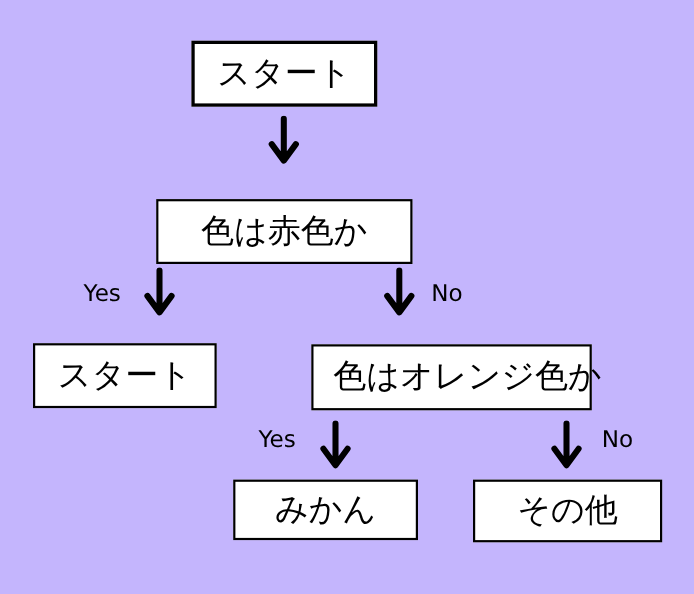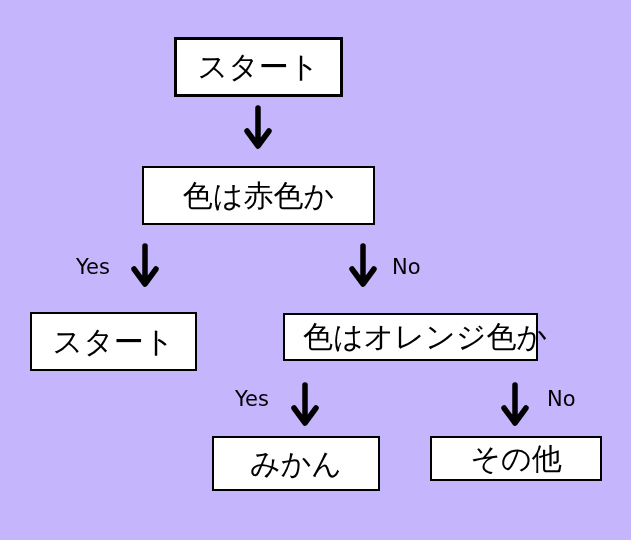--- a/index.html
+++ b/index.html
@@ -56,53 +56,53 @@
 <div class="canvas">
 
   <div class="node top-node" style="left:174px; top:37px; width:169px; height:60px;">
     <span>スタート</span>
   </div>
 
   <svg class="arrow" style="left:243px; top:105px;" width="30" height="47" viewBox="0 0 30 47" aria-hidden="true">
     <path d="M15 3 L15 37 M4 26 L15 41 L26 26"></path>
   </svg>
 
-  <div class="node" style="left:142px; top:166px; width:233px; height:59px;">
+  <div class="node" style="left:142px; top:181px; width:233px; height:59px;">
     <span>色は赤色か</span>
   </div>
 
   <span class="branch-label" style="left:76px; top:255px;">Yes</span>
   <svg class="arrow" style="left:130px; top:243px;" width="30" height="47" viewBox="0 0 30 47" aria-hidden="true">
     <path d="M15 3 L15 37 M4 26 L15 41 L26 26"></path>
   </svg>
 
   <svg class="arrow" style="left:348px; top:243px;" width="30" height="47" viewBox="0 0 30 47" aria-hidden="true">
     <path d="M15 3 L15 37 M4 26 L15 41 L26 26"></path>
   </svg>
   <span class="branch-label" style="left:392px; top:255px;">No</span>
 
   <div class="node" style="left:30px; top:312px; width:167px; height:59px;">
     <span>スタート</span>
   </div>
 
-  <div class="node" style="left:283px; top:313px; width:255px; height:48px;padding-left:29px;">
+  <div class="node" style="left:283px; top:313px; width:255px; height:60px;padding-left:29px;">
     <span>色はオレンジ色か</span>
   </div>
 
   <span class="branch-label" style="left:235px; top:387px;">Yes</span>
   <svg class="arrow" style="left:290px; top:382px;" width="30" height="47" viewBox="0 0 30 47" aria-hidden="true">
     <path d="M15 3 L15 37 M4 26 L15 41 L26 26"></path>
   </svg>
 
   <svg class="arrow" style="left:500px; top:382px;" width="30" height="47" viewBox="0 0 30 47" aria-hidden="true">
     <path d="M15 3 L15 37 M4 26 L15 41 L26 26"></path>
   </svg>
   <span class="branch-label" style="left:547px; top:387px;">No</span>
 
   <div class="node" style="left:212px; top:436px; width:168px; height:55px;">
     <span>みかん</span>
   </div>
 
-  <div class="node" style="left:430px; top:436px; width:172px; height:45px;">
+  <div class="node" style="left:430px; top:436px; width:172px; height:57px;">
     <span>その他</span>
   </div>
 
 </div>
 
 </body></html>

